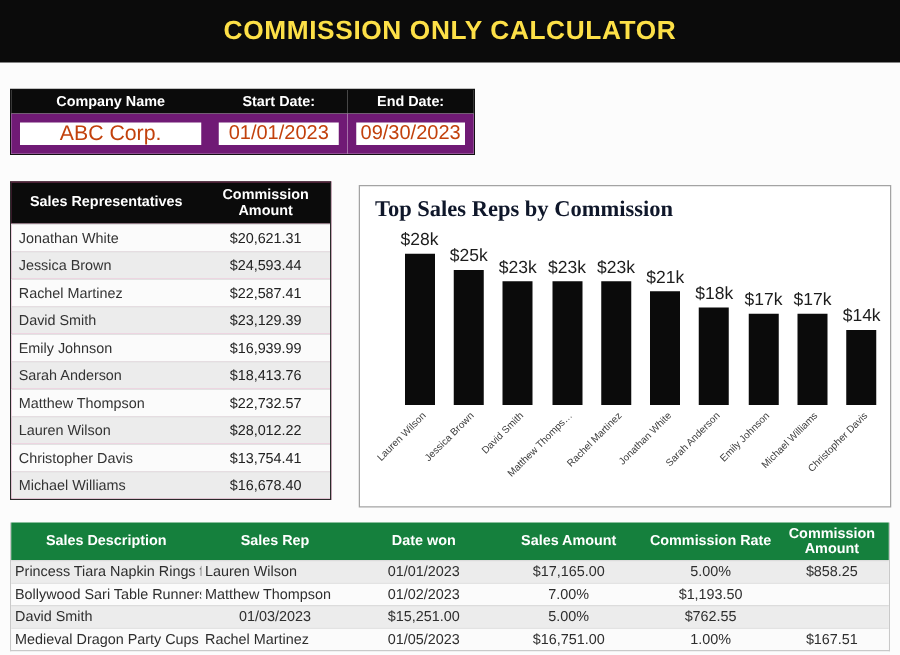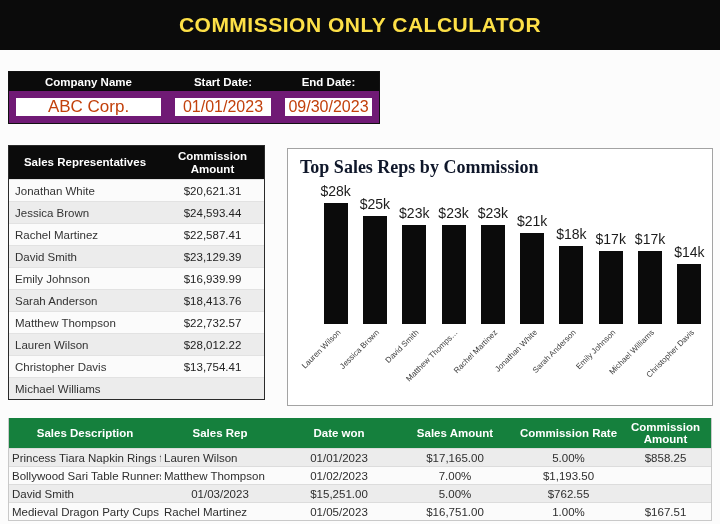--- a/index.html
+++ b/index.html
@@ -158,20 +158,21 @@
       <div class="reps-row">
         <div class="name">Lauren Wilson</div>
         <div class="amount">$28,012.22</div>
       </div>
       <div class="reps-row">
         <div class="name">Christopher Davis</div>
         <div class="amount">$13,754.41</div>
       </div>
       <div class="reps-row">
         <div class="name">Michael Williams</div>
+        <div class="amount">$16,678.40</div>
       </div>
     </div>
 </div>
 
 <div class="chart">
   <div class="chart-title">Top Sales Reps by Commission</div>
   <div class="plot" id="chart-plot">
       <div class="bar-group">
         <div class="bar-value">$28k</div>
         <div class="bar" style="height: 121px; background: rgb(11, 11, 11);"></div>

